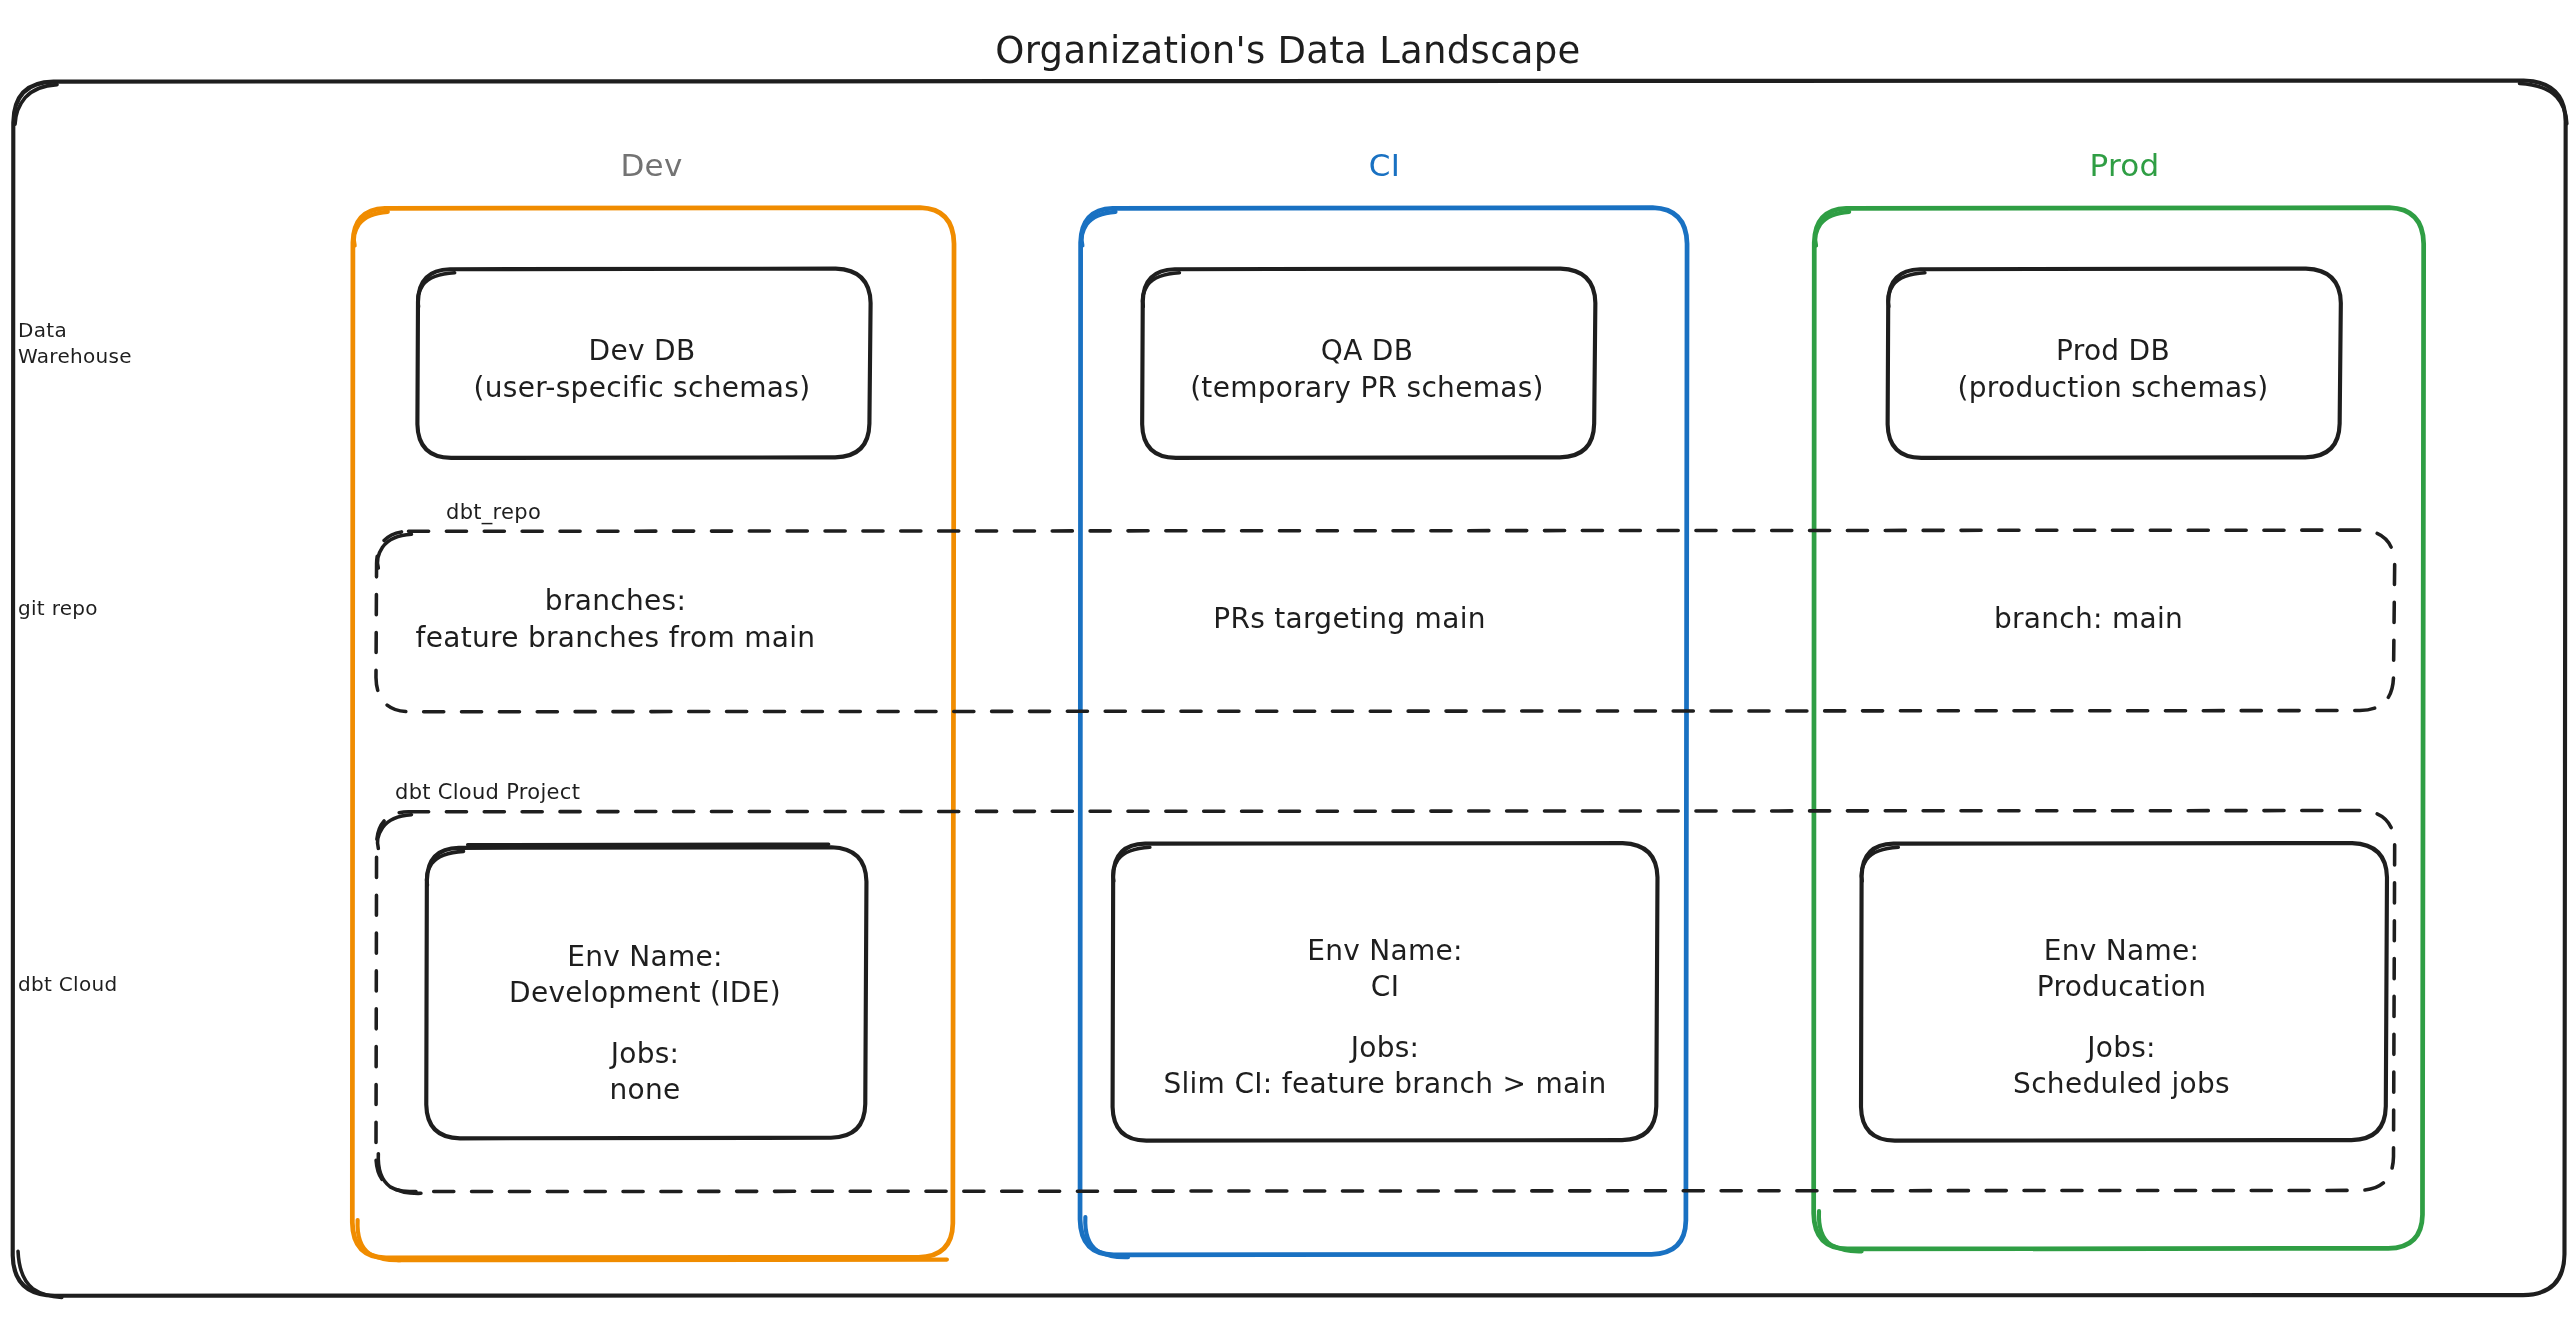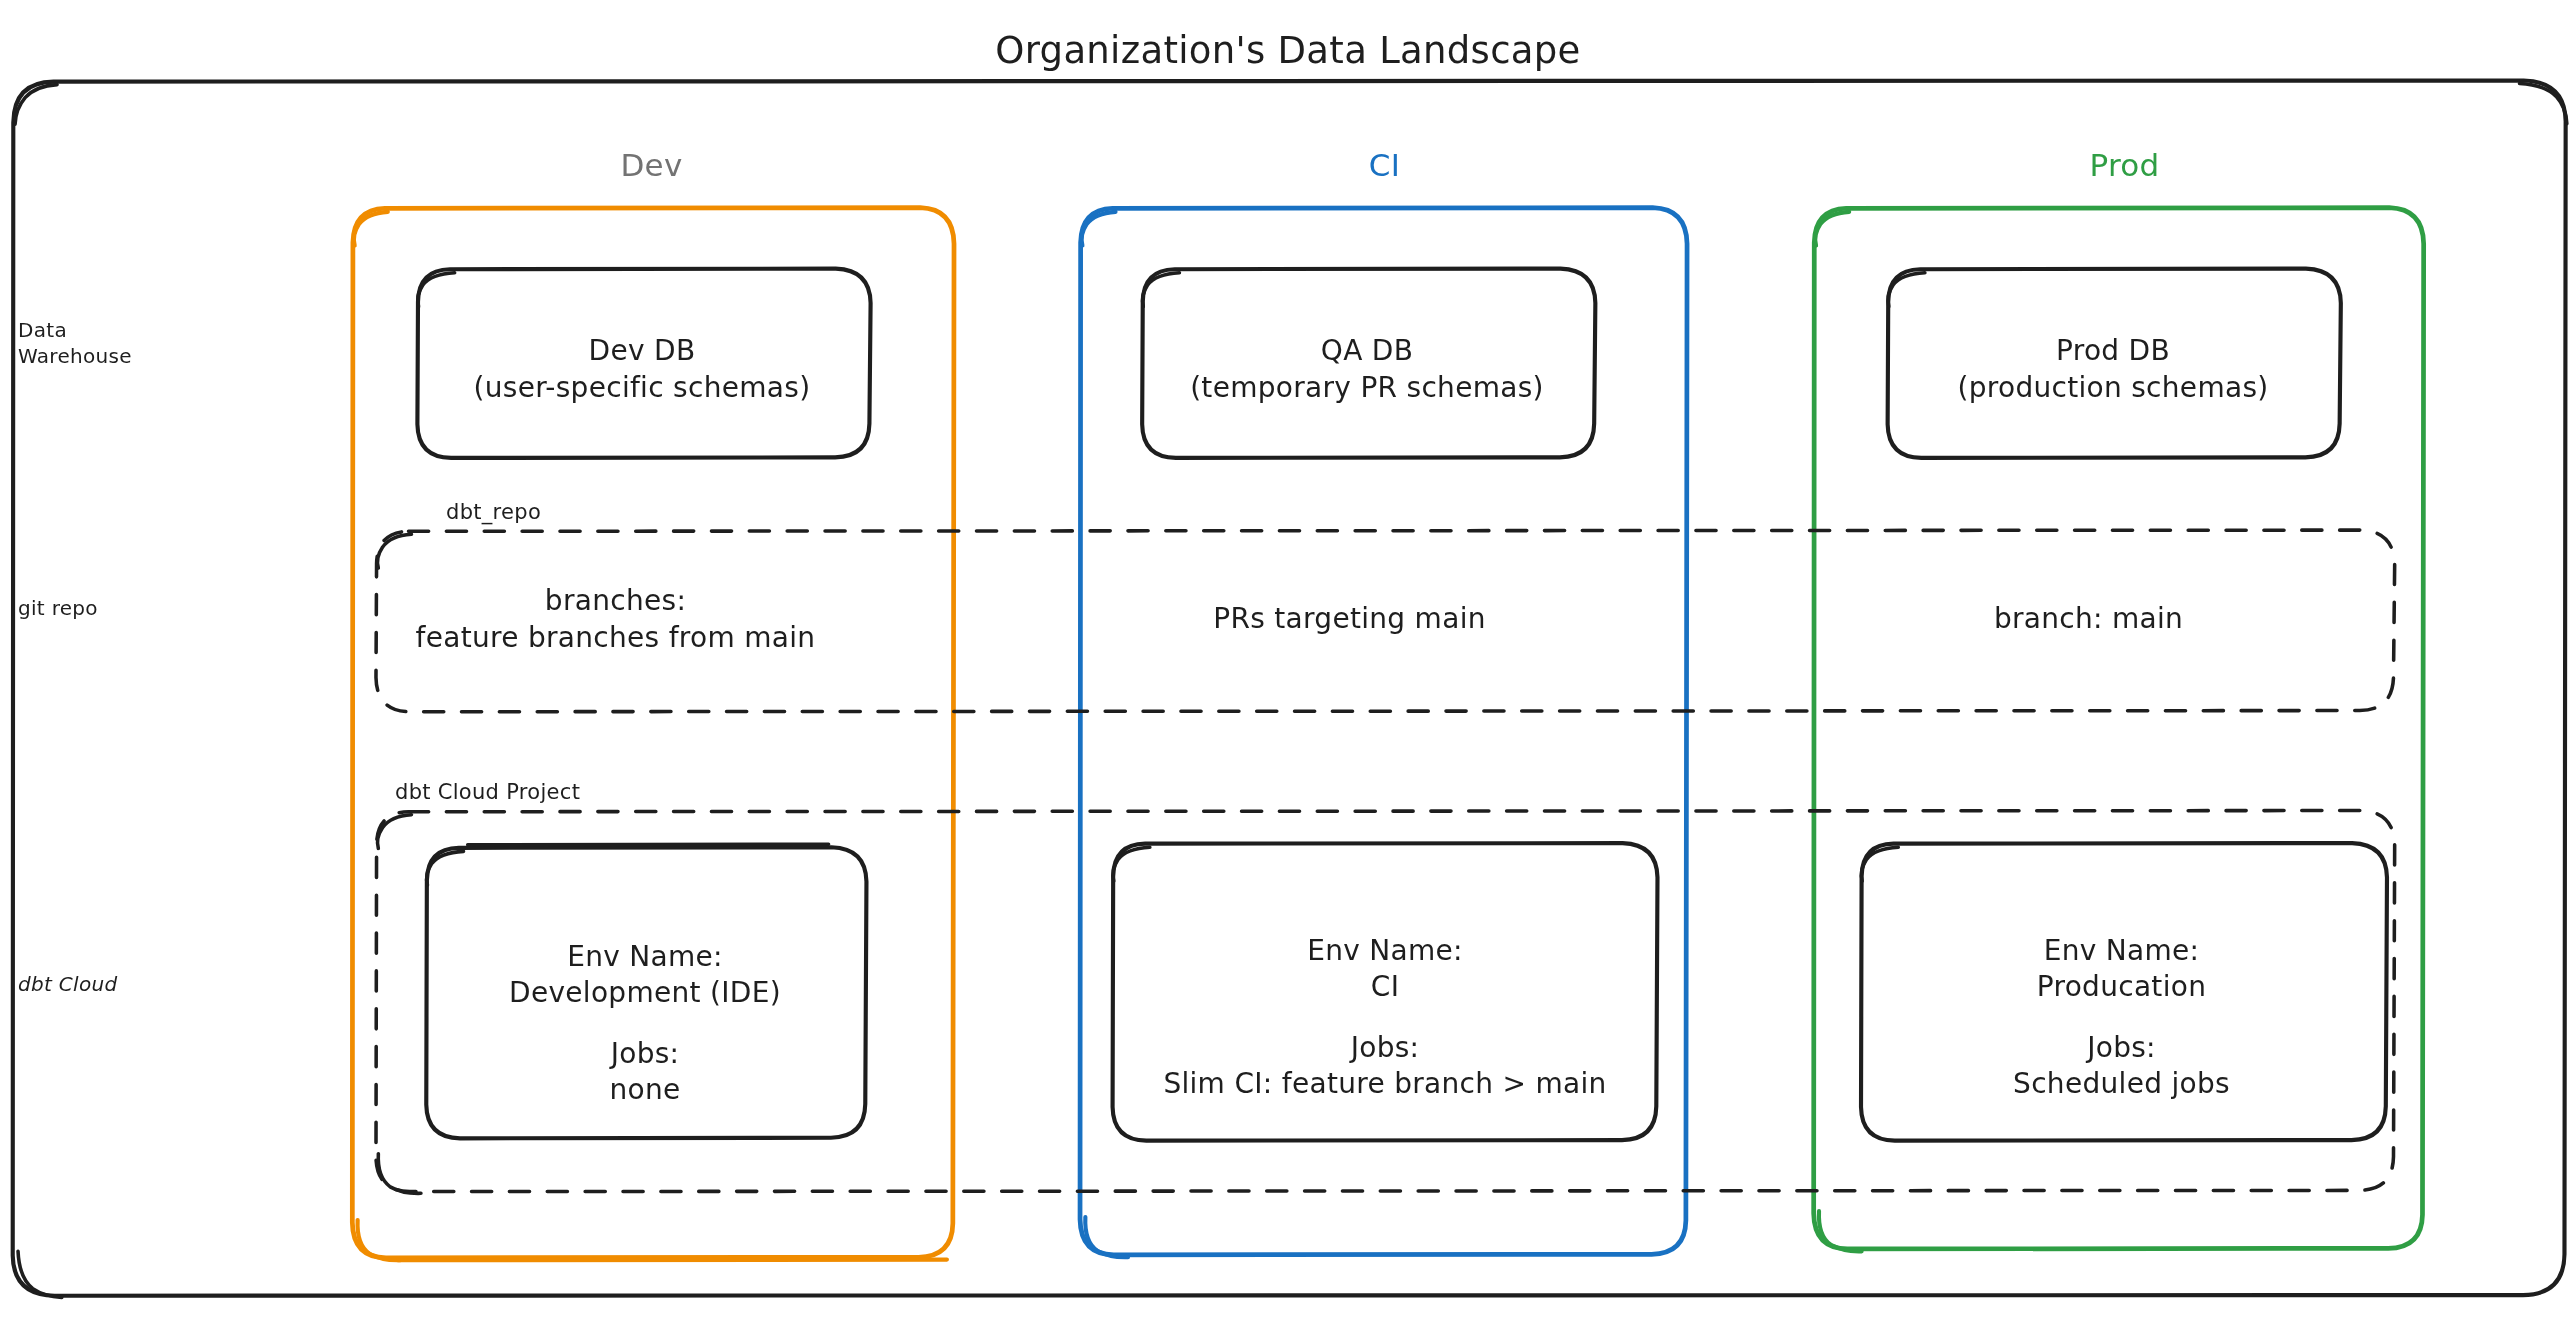--- a/index.html
+++ b/index.html
@@ -53,21 +53,21 @@
     width: 296px;
     left: 18px;
     text-align: left;
     font-size: 20px;
     color: #1e1e1e;
     line-height: 1.32;
     white-space: pre-line;
   }
   #row-label-data-warehouse { top: 317px; }
   #row-label-git-repo       { top: 595px; }
-  #row-label-dbt-cloud      { top: 971px; font-style: italic; }
+  #row-label-dbt-cloud      { top: 971px; }
 
   
   .col-header {
     position: absolute;
     width: 249px;
     text-align: center;
     font-size: 31px;
     top: 147px;
     white-space: pre;
   }

